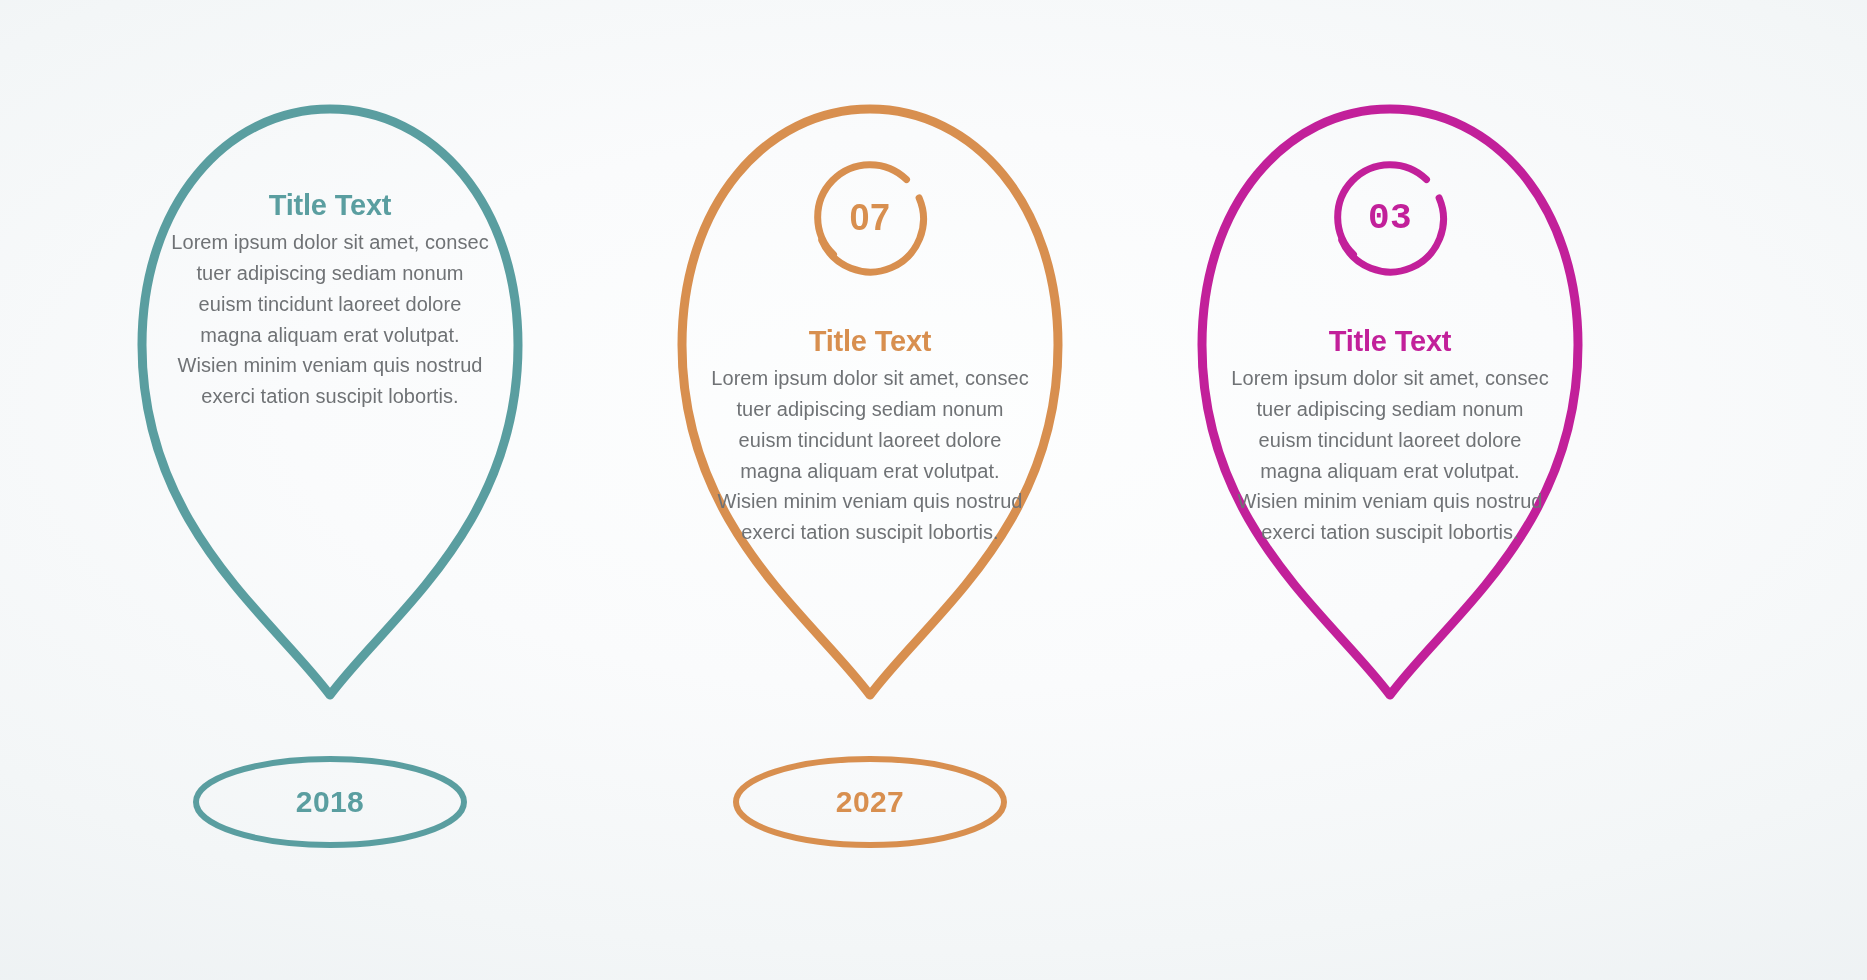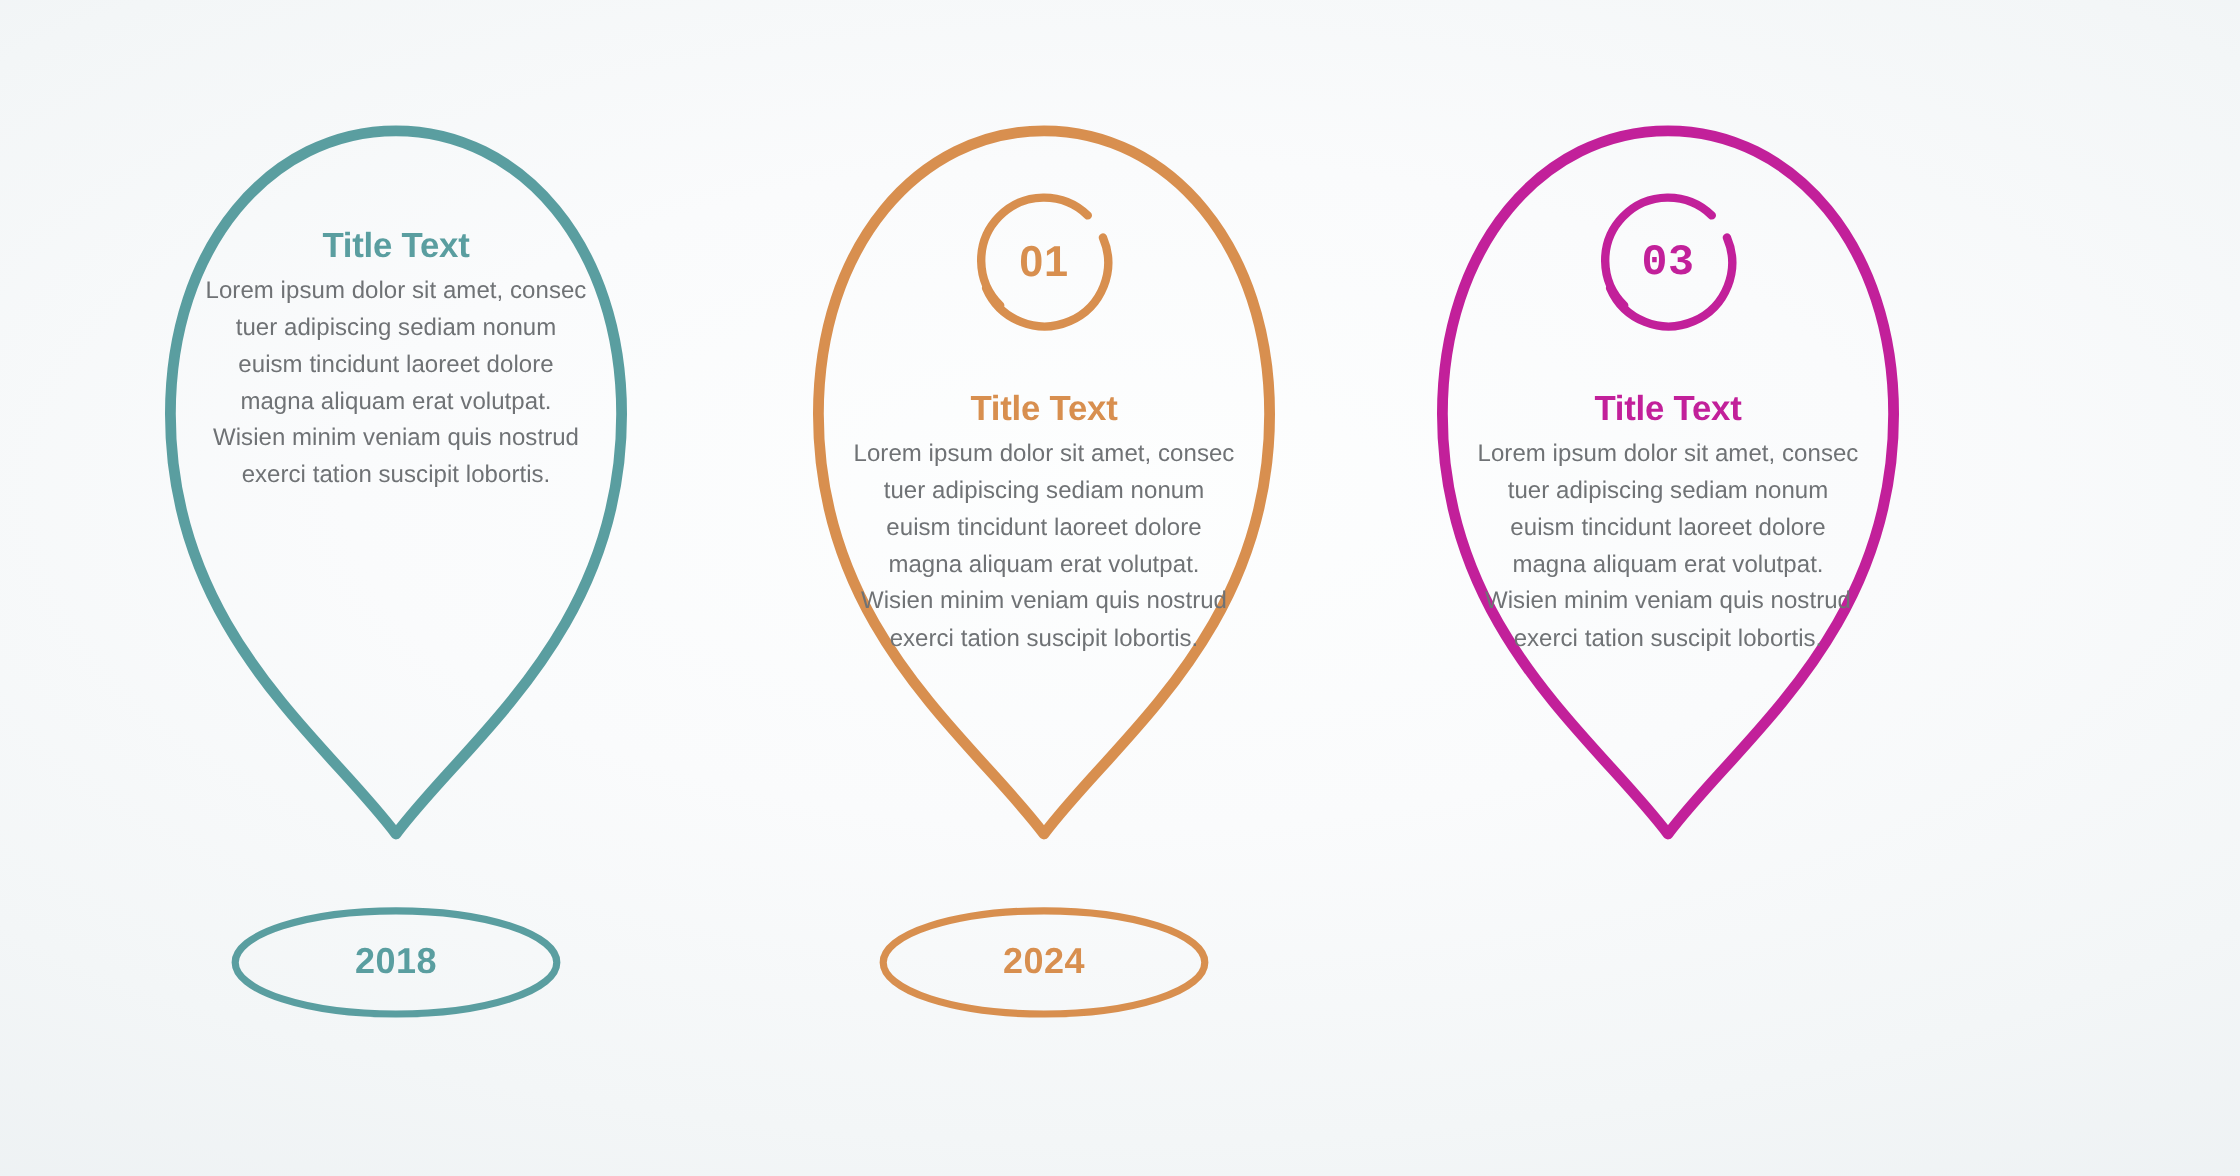--- a/index.html
+++ b/index.html
@@ -173,33 +173,33 @@
                  C 398 430, 270 520, 210 600 Z" fill="none" stroke-width="9" stroke-linecap="round" stroke-linejoin="round" stroke="#d88f4f"></path>
       </svg>
     </div>
 
     <div class="pin-content">
       <div class="badge">
         <svg viewBox="0 0 136 136" xmlns="http://www.w3.org/2000/svg">
           <path d="M 104.5 29.5 A 52 52 0 1 0 31.5 104.5" fill="none" stroke-width="7" stroke-linecap="round" stroke="#d88f4f"></path>
           <path d="M 31.5 106.5 A 52 52 0 0 0 106 31" fill="none" stroke-width="7" stroke-linecap="round" transform="rotate(22 68 68)" stroke="#d88f4f"></path>
         </svg>
-        <div class="badge-num" style="color: rgb(216, 143, 79);">01</div>
+        <div class="badge-num" style="color: rgb(216, 143, 79);">07</div>
       </div>
 
       <div class="pin-title" style="color: rgb(216, 143, 79);">Title Text</div>
 
       <div class="pin-body" style="color: rgb(111, 114, 117);">Lorem ipsum dolor sit amet, consec tuer adipiscing sediam nonum euism tincidunt laoreet dolore magna aliquam erat volutpat. Wisien minim veniam quis nostrud exerci tation suscipit lobortis.</div>
     </div>
 
     <div class="year-wrap">
       <svg viewBox="0 0 282 100" xmlns="http://www.w3.org/2000/svg">
         <ellipse cx="141" cy="50" rx="134" ry="43" fill="none" stroke-width="6" stroke="#d88f4f"></ellipse>
       </svg>
-      <div class="year-label" style="color: rgb(216, 143, 79);">2024</div>
+      <div class="year-label" style="color: rgb(216, 143, 79);">2027</div>
     </div>
   </div>
 
   <div class="pin-col c3">
 
     <div class="pin-shape">
       <svg viewBox="0 0 420 615" xmlns="http://www.w3.org/2000/svg">
         <path d="M 210 600
                  C 150 520, 22 430, 22 250
                  C 22 110, 106 14, 210 14

